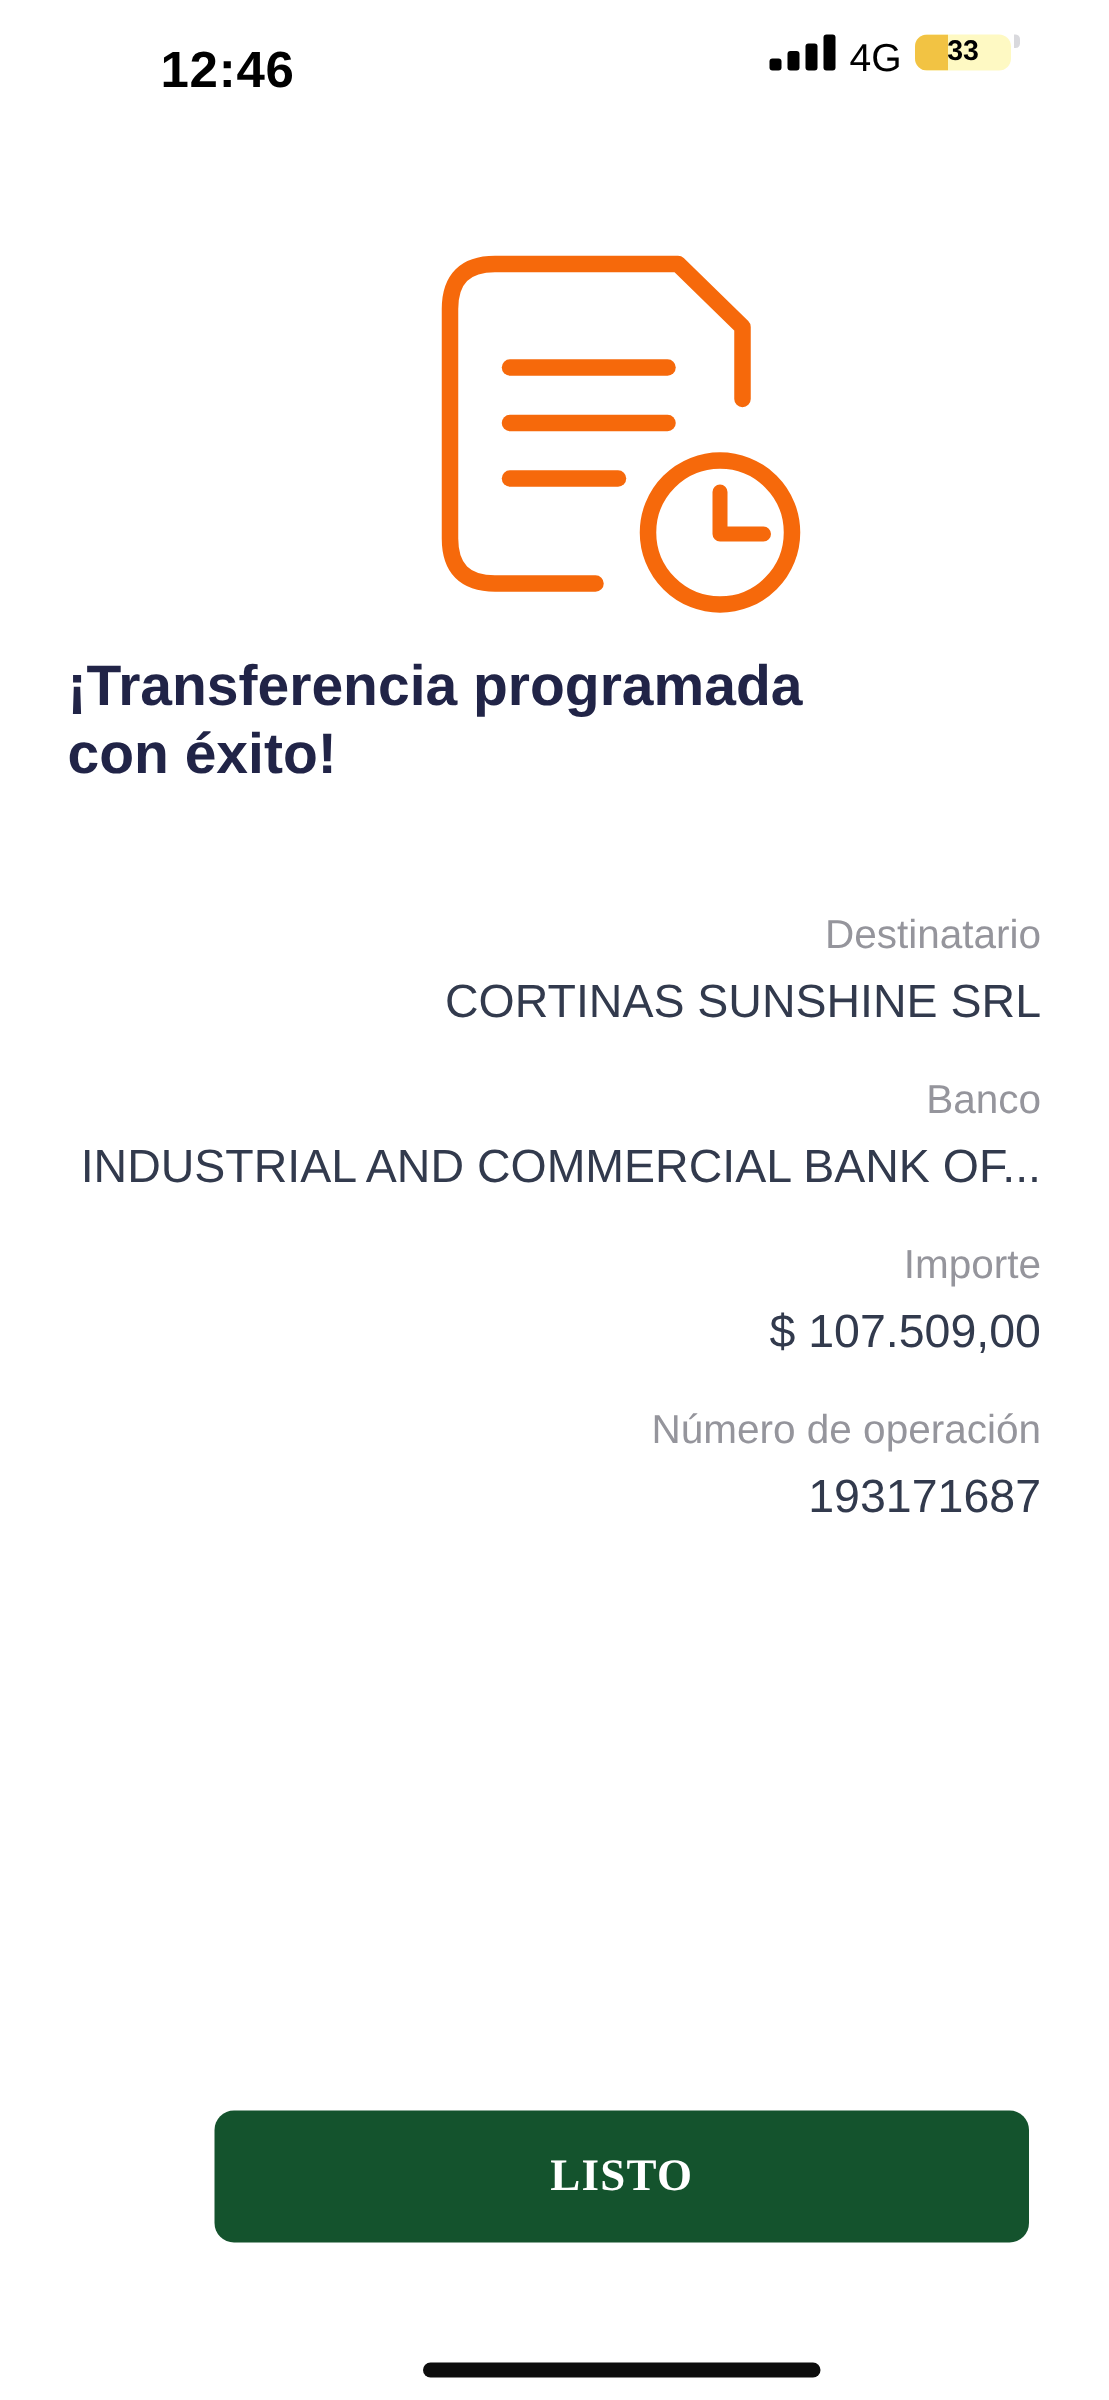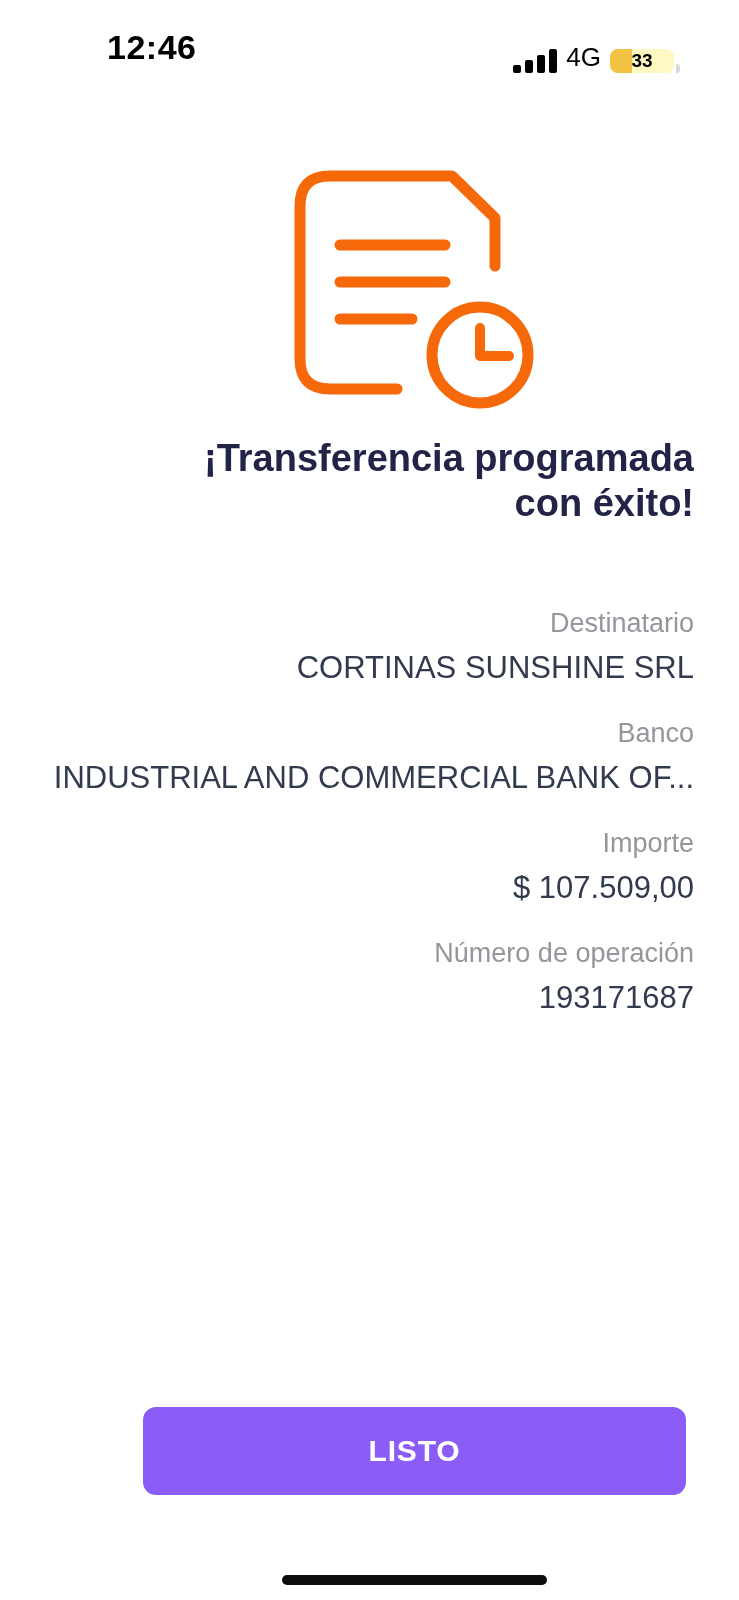--- a/index.html
+++ b/index.html
@@ -24,23 +24,23 @@
   .status-time {
     position: absolute;
     left: 62px; top: 28px;
     font-size: 34px;
     font-weight: 700;
     color: #000000;
     letter-spacing: 0.5px;
   }
   .status-right {
     position: absolute;
-    top: 42px; right: 14px;
-    display: flex;
-    align-items: flex-end;
+    top: 23px; right: 14px;
+    display: flex;
+    align-items: flex-start;
     gap: 9px;
   }
   .signal-bars {
     display: flex;
     align-items: flex-end;
     gap: 4px;
     height: 24px;
   }
   .signal-bars span {
     display: block;
@@ -96,21 +96,21 @@
     top: 170px;
     width: 240px;
     height: 240px;
   }
 
   
   .success-title {
     position: absolute;
     top: 436px;
     left: 0; right: 0;
-    text-align: right;
+    text-align: left;
   }
   .success-title p {
     display: inline-block;
     max-width: 540px;
     font-size: 38px;
     line-height: 45px;
     font-weight: 700;
     color: #212447;
   }
 
@@ -139,23 +139,23 @@
 
   
   .done-button {
     position: absolute;
     left: 98px;
     top: 1407px;
     width: 543px;
     height: 88px;
     border: none;
     border-radius: 13px;
-    background: #8b5cf6;
+    background: #14532d;
     color: #ffffff;
-    font-family: Liberation Sans, sans-serif;
+    font-family: Liberation Serif, serif;
     font-size: 30px;
     font-weight: 600;
     letter-spacing: 0.8px;
     display: flex;
     align-items: center;
     justify-content: center;
     cursor: pointer;
   }
 
   

